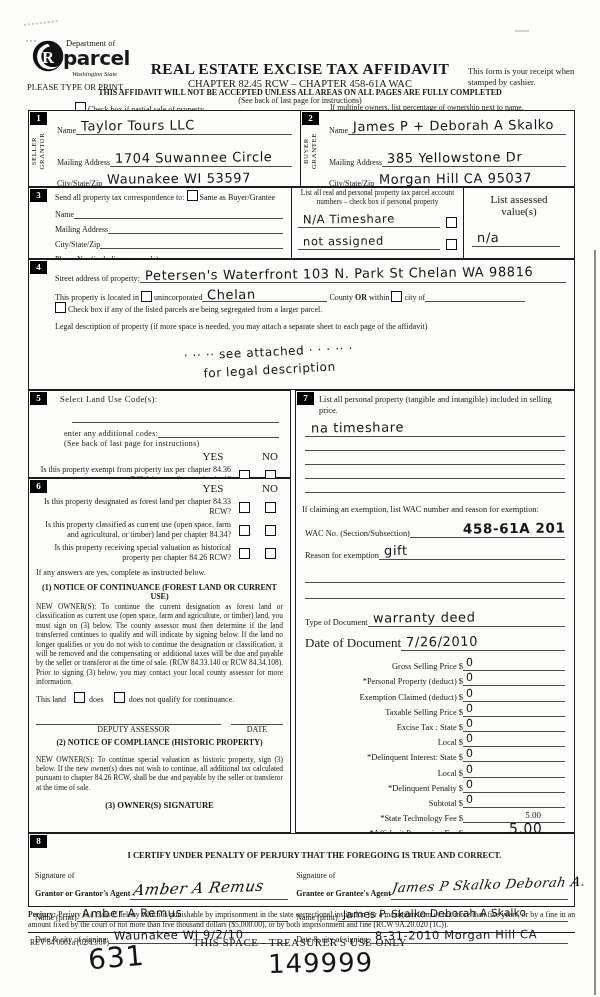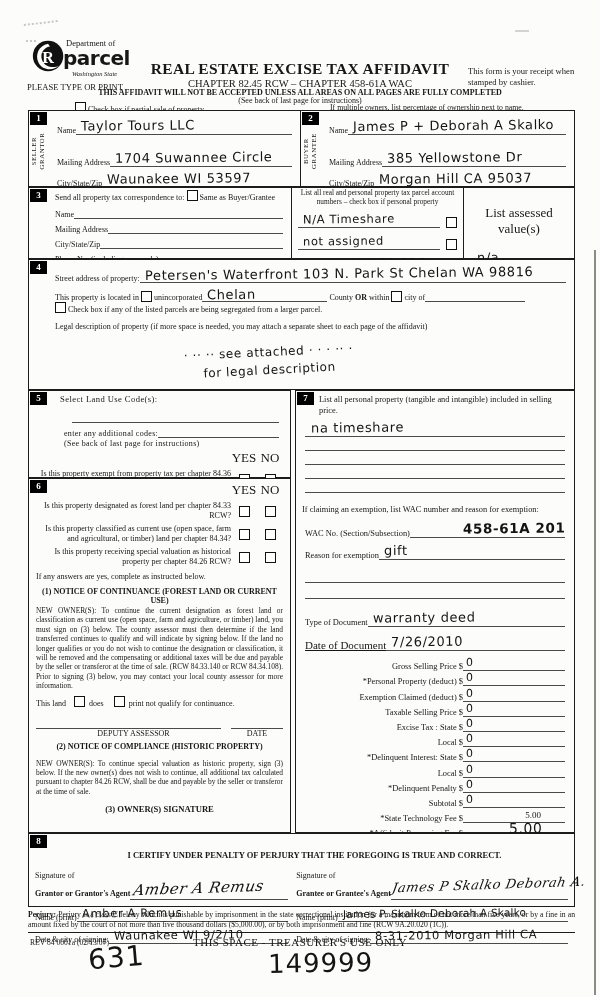--- a/index.html
+++ b/index.html
@@ -43,21 +43,21 @@
   .half{position:relative;box-sizing:border-box;height:100%;padding:2px 8px 0 28px;}
   .half .field{margin-top:2px;}
   .gap{margin-top:13px !important;}
 
   
   .col{position:relative;box-sizing:border-box;height:100%;}
   .prow{display:flex;align-items:flex-end;margin-top:3px;}
   .prow .line{margin-right:6px;}
 
   
-  .ynhead{display:flex;justify-content:flex-end;font-size:13px;}
+  .ynhead{display:flex;justify-content:flex-end;font-size:11px;gap:31px;}
   .ynhead span{width:26px;text-align:center;}
   .q{display:flex;margin-top:3px;}
   .q .qt{flex:1;font-size:8px;line-height:10px;text-align:right;}
   .slots{display:flex;align-items:flex-start;padding-top:1px;}
   .slots span.slot{width:26px;text-align:center;}
   .just{text-align:justify;}
 
   
   .fee{display:flex;align-items:flex-end;height:15.2px;}
   .fee .flab{width:158px;text-align:right;font-size:8.4px;white-space:nowrap;}
@@ -192,21 +192,21 @@
       <div class="prow">
           <span class="line"><span class="hw b">27-22-13 152 316</span></span>
           <span class="cb"></span>
         </div>
       <div class="prow">
           <span class="line"><span class="hw"></span></span>
           <span class="cb"></span>
         </div>
     </div>
     <div class="col" style="flex:1;border-left:1.1px solid #1c1c1c;padding:1px 8px 0 8px;">
-      <div class="ctr" style="font-size:13px;margin-top:16px;">List assessed value(s)</div>
+      <div class="ctr" style="font-size:11px;margin-top:4px;">List assessed value(s)</div>
       <div class="prow" style="margin-top:11px;align-items:center;">
           <span class="line"><span class="hw hw-big">n/a</span></span>
         </div>
       <div class="prow">
           <span class="line"><span class="hw"></span></span>
         </div>
       <div class="prow">
           <span class="line"><span class="hw"></span></span>
         </div>
       <div class="prow">
@@ -294,21 +294,21 @@
         </span>
     </div>
     <div style="font-size:8px;margin-top:5px;">If any answers are yes, complete as instructed below.</div>
     <div class="b ctr" style="font-size:8px;margin-top:6px;">(1) NOTICE OF CONTINUANCE  (FOREST LAND OR CURRENT USE)</div>
     <div class="xs just" style="margin-top:1px;">NEW OWNER(S): To continue the current designation as forest land or classification as current use (open space, farm and agriculture, or timber) land, you must sign on (3) below. The county assessor must then determine if the land transferred continues to qualify and will indicate by signing below. If the land no longer qualifies or you do not wish to continue the designation or classification, it will be removed and the compensating or additional taxes will be due and payable by the seller or transferor at the time of sale. (RCW 84.33.140 or RCW 84.34.108). Prior to signing (3) below, you may contact your local county assessor for more information.</div>
     <div style="font-size:8px;margin-top:5px;">
       <span>This land</span>
       <span class="cb" style="margin:0 2px 0 6px;"></span>
       <span>does</span>
       <span class="cb" style="margin:0 2px 0 8px;"></span>
-      <span>print not</span>
+      <span>does not</span>
       <span>qualify for continuance.</span>
     </div>
     <div style="display:flex;gap:10px;margin-top:10px;">
       <span class="wline" style="flex:1;min-height:10px;"></span>
       <span class="wline" style="width:52px;min-height:10px;"></span>
     </div>
     <div style="display:flex;font-size:8px;">
       <span class="ctr" style="flex:1;">DEPUTY ASSESSOR</span>
       <span class="ctr" style="width:52px;">DATE</span>
     </div>
@@ -339,21 +339,21 @@
       <span class="line"><span class="hw" style="font-size:13px;">gift</span></span>
     </div>
     <div class="wline" style="margin-top:10px;"></div>
     <div class="wline" style="margin-top:3px;"></div>
 
     <div class="field" style="margin-top:9px;">
       <span class="lbl" style="font-size:8.4px;">Type of Document</span>
       <span class="line"><span class="hw hw-big">warranty deed</span></span>
     </div>
     <div class="field" style="margin-top:5px;">
-      <span class="lbl" style="font-size:11px;text-decoration:underline;">Date of Document</span>
+      <span class="lbl" style="font-size:13px;">Date of Document</span>
       <span class="line"><span class="hw hw-big">7/26/2010</span></span>
     </div>
 
     <div style="margin-top:5px;">
       <div class="fee fz">
           <span class="flab">Gross Selling Price  $</span>
           <span class="fline"><span class="hw">0</span></span>
         </div>
       <div class="fee fz">
           <span class="flab">*Personal Property (deduct)  $</span>

